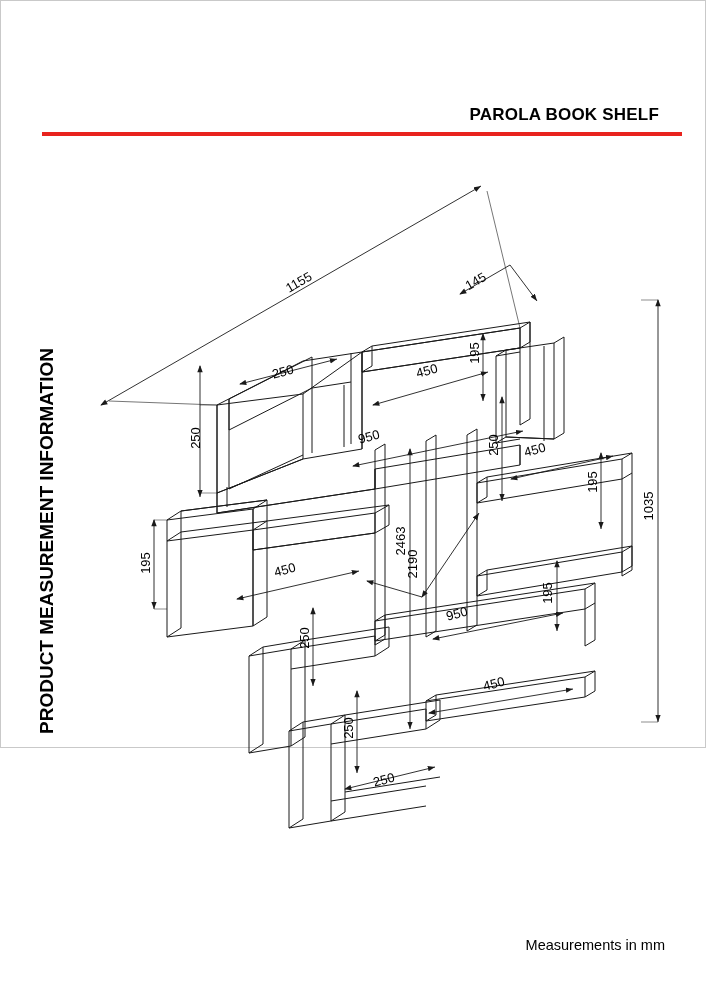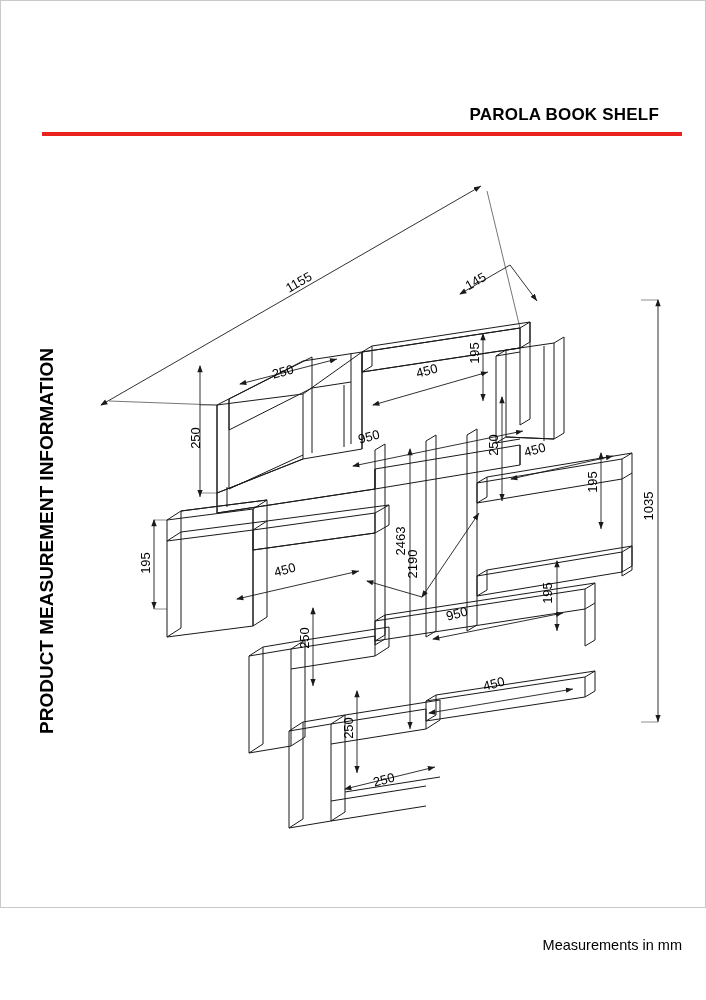--- a/index.html
+++ b/index.html
@@ -11,21 +11,21 @@
     width: 706px;
     height: 1000px;
     position: relative;
     font-family: "Liberation Sans", sans-serif;
     overflow: hidden;
   }
   #page {
     position: absolute;
     left: 0; top: 0;
     width: 706px;
-    height: 908px;
+    height: 748px;
     background: #ffffff;
     box-sizing: border-box;
     border: 1px solid #c9c9c9;
   }
   #title-block {
     position: absolute;
     left: 0;
     top: 104px;
     width: 686px;
     text-align: right;
@@ -68,21 +68,20 @@
   #footer-note {
     position: absolute;
     left: 0;
     top: 936px;
     width: 686px;
     text-align: right;
     padding-right: 22px;
     box-sizing: border-box;
     font-size: 14.5px;
     color: #000000;
-    margin-left: 17px;
   }
   #drawing {
     position: absolute;
     left: 0;
     top: 0;
     width: 706px;
     height: 1000px;
   }
   .dimtext {
     font-family: "Liberation Sans", sans-serif;

